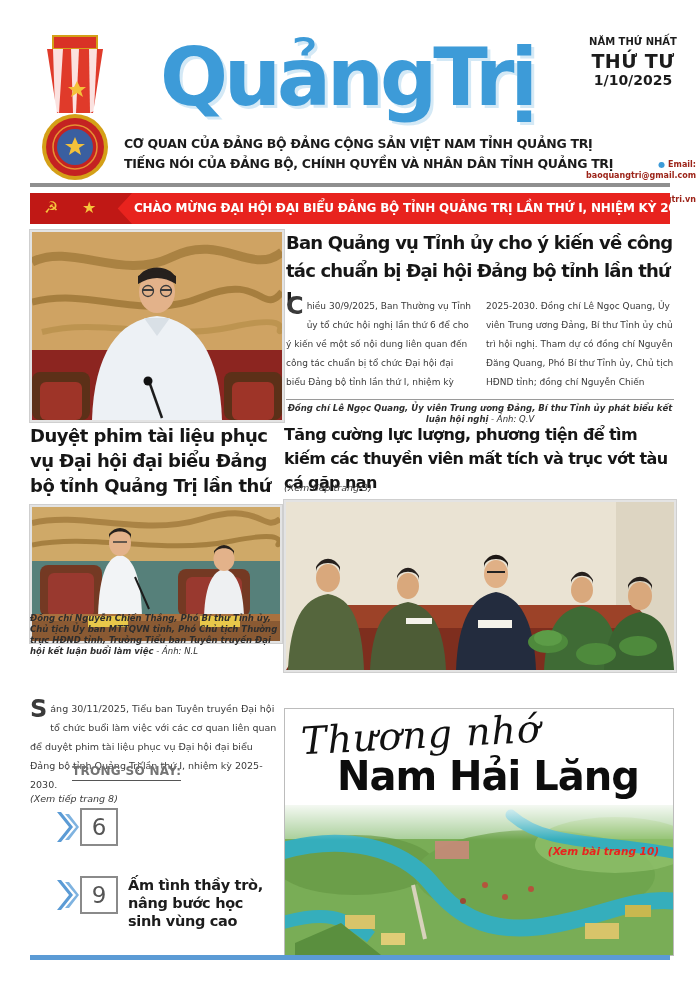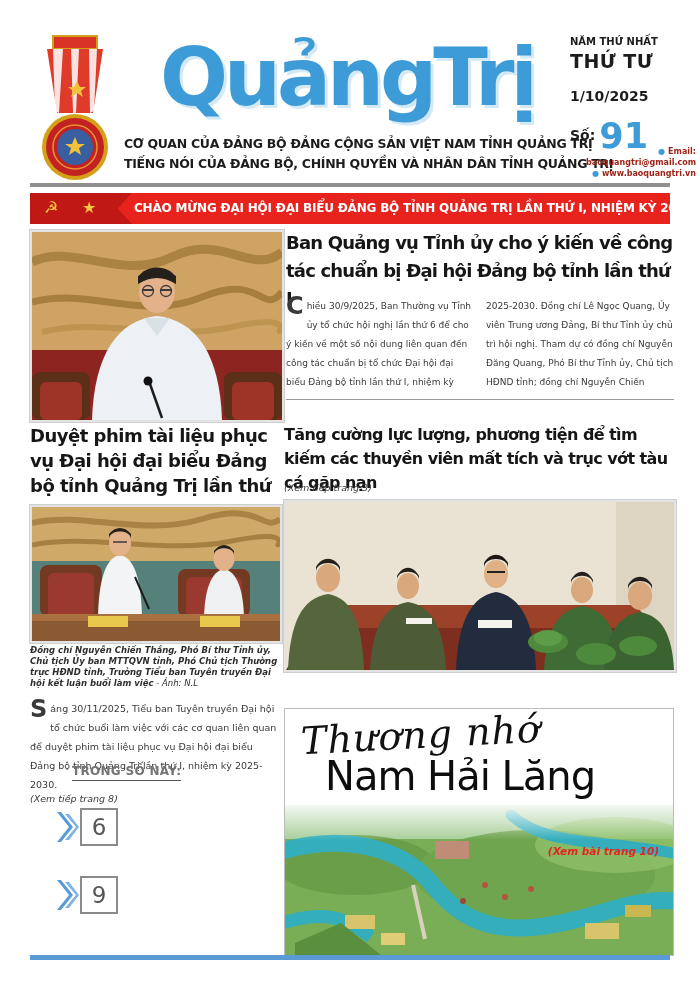--- a/index.html
+++ b/index.html
@@ -7,28 +7,28 @@
         font-family:"DejaVu Sans","Liberation Sans",sans-serif;color:#222;}
   .abs{position:absolute;}
 
   
   #masthead-title{left:122px;top:28px;width:450px;height:104px;
     font-size:80px;font-weight:bold;letter-spacing:-4px;color:#3d9bd8;
     text-shadow:3px 3px 0 rgba(61,155,216,.22);line-height:100px;text-align:center;}
   .org-line{left:124px;width:448px;font-weight:bold;font-size:12.5px;letter-spacing:-0.3px;
     color:#1c1c1c;text-align:center;white-space:nowrap;}
   #org1{top:136px;} #org2{top:156px;}
-  #issue-block{left:570px;top:36px;width:126px;}
+  #issue-block{left:570px;top:36px;width:126px;text-align:center;}
   #issue-year{font-size:10px;font-weight:bold;color:#1c1c1c;}
   #issue-weekday{font-size:19px;font-weight:bold;color:#1c1c1c;margin-top:3px;letter-spacing:.5px;}
-  #issue-date{font-size:14px;font-weight:bold;color:#1c1c1c;margin-top:16px;}
+  #issue-date{font-size:14px;font-weight:bold;color:#1c1c1c;margin-top:0;}
   #issue-row{margin-top:12px;}
   #issue-label{font-size:14px;font-weight:bold;color:#1c1c1c;vertical-align:8px;}
   #issue-number{font-size:35px;font-weight:bold;color:#3d9bd8;margin-left:4px;}
-  .contact-line{font-size:8px;font-weight:bold;color:#9c2318;text-align:right;line-height:11px;}
+  .contact-line{font-size:8px;font-weight:bold;color:#9c2318;text-align:right;line-height:11px;margin-top:13px;}
   .contact-line .dot{color:#3d9bd8;font-size:8px;}
   #contacts{left:560px;top:146px;width:136px;}
   #masthead-rule{left:30px;top:183px;width:640px;height:4px;background:#8f8f8f;}
 
   
   #banner{left:30px;top:193px;width:640px;height:31px;background:#e8231e;}
   #banner-flag{position:absolute;left:0;top:0;width:102px;height:31px;background:#c01815;
     clip-path:polygon(0 0,100% 0,86% 50%,100% 100%,0 100%);}
   .banner-glyph{position:absolute;top:4px;color:#f6c63c;font-size:16px;line-height:22px;}
   #banner-text{position:absolute;left:104px;right:8px;top:0;height:31px;line-height:31px;
@@ -47,21 +47,21 @@
   
   #lead-photo{left:30px;top:230px;width:250px;height:188px;}
   #lead-headline{left:286px;top:229px;width:388px;font-size:18px;letter-spacing:-0.8px;line-height:1.55;}
   #lead-body{left:286px;top:294px;width:388px;height:102px;column-count:2;column-gap:12px;overflow:hidden;}
   #lead-rule{left:286px;top:399px;width:388px;height:1px;background:#9a9a9a;}
   #lead-caption{left:286px;top:403px;width:388px;text-align:center;}
 
   
   #left-headline{left:30px;top:423px;width:250px;font-size:18px;letter-spacing:-0.5px;line-height:1.4;}
   #left-photo{left:30px;top:505px;width:248px;height:134px;}
-  #left-caption{left:30px;top:645px;width:248px;font-style:italic;}
+  #left-caption{left:30px;top:613px;width:248px;font-style:italic;}
   #left-body{left:30px;top:697px;width:248px;}
   #left-body .bodytext{font-size:9.5px;line-height:1.25;}
   #left-more{margin-top:1px;}
 
   
   #toc-header{left:72px;top:764px;font-size:12px;font-weight:bold;color:#737373;letter-spacing:.3px;
     border-bottom:1.5px solid #555;padding-bottom:2px;}
   .toc-item{left:56px;width:214px;display:flex;align-items:flex-start;}
   #toc-item-1{top:808px;} #toc-item-2{top:876px;}
   .toc-chevron{flex:0 0 24px;margin-top:4px;}
@@ -75,21 +75,21 @@
   #right-photo{left:284px;top:500px;width:388px;height:168px;}
   #right-caption{left:284px;top:673px;width:388px;}
 
   
   #feature{left:284px;top:708px;width:388px;height:246px;border:1px solid #bcbcbc;background:#fff;overflow:hidden;}
   #feature-photo{position:absolute;left:0;bottom:0;width:388px;height:150px;}
   #feature-fade{position:absolute;left:0;bottom:115px;width:388px;height:40px;
     background:linear-gradient(#ffffff,rgba(255,255,255,0));}
   #feature-script{position:absolute;left:16px;top:4px;font-family:"DejaVu Serif","Liberation Serif",serif;
     font-style:italic;font-size:38px;color:#111;transform:rotate(-3deg);letter-spacing:1px;}
-  #feature-title{position:absolute;left:40px;top:44px;font-size:40px;font-weight:normal;color:#0d0d0d;letter-spacing:-1px;}
+  #feature-title{position:absolute;left:52px;top:44px;font-size:40px;font-weight:bold;color:#0d0d0d;letter-spacing:-1px;}
   #feature-more{position:absolute;right:14px;top:106px;font-size:10.5px;font-weight:bold;font-style:italic;color:#e8231e;margin-top:30px;}
 
   #bottom-bar{left:30px;top:955px;width:640px;height:5px;background:#5b9bd5;}
 </style>
 </head>
 <body>
 
 <div id="page">
 
   <svg class="abs" style="left:33px;top:33px" width="84" height="150" viewBox="0 0 84 150">
@@ -107,23 +107,20 @@
   </svg>
 
   <div class="abs" id="masthead-title">QuảngTrị</div>
   <div class="abs org-line" id="org1">CƠ QUAN CỦA ĐẢNG BỘ ĐẢNG CỘNG SẢN VIỆT NAM TỈNH QUẢNG TRỊ</div>
   <div class="abs org-line" id="org2">TIẾNG NÓI CỦA ĐẢNG BỘ, CHÍNH QUYỀN VÀ NHÂN DÂN TỈNH QUẢNG TRỊ</div>
 
   <div class="abs" id="issue-block">
     <div id="issue-year">NĂM THỨ NHẤT</div>
     <div id="issue-weekday">THỨ TƯ</div>
     <div id="issue-date">1/10/2025</div>
-    <div id="issue-row">
-      <span id="issue-label">Số:</span><span id="issue-number">91</span>
-    </div>
   </div>
   <div class="abs" id="contacts">
     <div class="contact-line">
       <span class="dot">●</span>
       <span>Email: baoquangtri@gmail.com</span>
     </div>
     <div class="contact-line">
       <span class="dot">●</span>
       <span>www.baoquangtri.vn</span>
     </div>
@@ -158,20 +155,23 @@
     <circle cx="134" cy="59" r="5.5" fill="none" stroke="#3a3a3a" stroke-width="1.3"></circle>
     <line x1="118" y1="152" x2="130" y2="186" stroke="#1c1c1c" stroke-width="2.5"></line>
     <circle cx="116" cy="149" r="4.5" fill="#111"></circle>
   </svg>
   <div class="abs headline" id="lead-headline">Ban Quảng vụ Tỉnh ủy cho ý kiến về công tác chuẩn bị Đại hội Đảng bộ tỉnh lần thứ I</div>
   <div class="abs" id="lead-body">
     <span class="dropcap">C</span><span class="bodytext">hiều 30/9/2025, Ban Thường vụ Tỉnh ủy tổ chức hội nghị lần thứ 6 để cho ý kiến về một số nội dung liên quan đến công tác chuẩn bị tổ chức Đại hội đại biểu Đảng bộ tỉnh lần thứ I, nhiệm kỳ 2025-2030. Đồng chí Lê Ngọc Quang, Ủy viên Trung ương Đảng, Bí thư Tỉnh ủy chủ trì hội nghị. Tham dự có đồng chí Nguyễn Đăng Quang, Phó Bí thư Tỉnh ủy, Chủ tịch HĐND tỉnh; đồng chí Nguyễn Chiến Thắng, Phó Bí thư Tỉnh ủy, Chủ tịch Ủy ban MTTQVN tỉnh, Phó Chủ tịch Thường trực HĐND tỉnh; các đồng chí trong Ban Thường vụ Tỉnh ủy; lãnh đạo các sở, ngành liên quan.</span>
     
   </div>
   <div class="abs" id="lead-rule"></div>
+  <div class="abs caption" id="lead-caption">
+    <span class="cap-main">Đồng chí Lê Ngọc Quang, Ủy viên Trung ương Đảng, Bí thư Tỉnh ủy phát biểu kết luận hội nghị</span><span class="cap-credit"> - Ảnh: Q.V</span>
+  </div>
 
   <div class="abs headline" id="left-headline">Duyệt phim tài liệu phục vụ Đại hội đại biểu Đảng bộ tỉnh Quảng Trị lần thứ I</div>
   <svg class="abs photo-frame" id="left-photo" width="248" height="134" viewBox="0 0 248 134" preserveAspectRatio="none">
     <rect width="248" height="54" fill="#cfa968"></rect>
     <path d="M0,16 C50,4 110,30 170,12 S230,26 248,12" stroke="#9a7435" stroke-width="6" fill="none" opacity=".7"></path>
     <path d="M0,38 C60,26 130,48 200,34 S238,44 248,36" stroke="#8a6527" stroke-width="5" fill="none" opacity=".6"></path>
     <rect y="54" width="248" height="53" fill="#56807a"></rect>
     <rect x="8" y="58" width="62" height="52" rx="8" fill="#743923"></rect>
     <rect x="16" y="66" width="46" height="44" rx="6" fill="#99392f"></rect>
     <rect x="146" y="62" width="72" height="48" rx="8" fill="#743923"></rect>
@@ -206,20 +206,21 @@
     </svg>
     <div class="toc-num">6</div>
   </div>
 
   <div class="abs toc-item" id="toc-item-2">
     <svg class="toc-chevron" width="22" height="30" viewBox="0 0 22 30">
       <polygon points="0,0 12,15 0,30 4,30 16,15 4,0" fill="#5b9bd5"></polygon>
       <polygon points="8,2 19,15 8,28 12,28 22,15 12,2" fill="#7fb3e0"></polygon>
     </svg>
     <div class="toc-num">9</div>
+    <div class="toc-text">Ấm tình thầy trò, nâng bước học sinh vùng cao</div>
   </div>
 
   <div class="abs headline" id="right-headline">Tăng cường lực lượng, phương tiện để tìm kiếm các thuyền viên mất tích và trục vớt tàu cá gặp nạn</div>
   <div class="abs more" id="right-more">(Xem tiếp trang 3)</div>
   <svg class="abs photo-frame" id="right-photo" width="388" height="168" viewBox="0 0 388 168" preserveAspectRatio="none">
     <rect width="388" height="168" fill="#eae3d3"></rect>
     <rect x="330" width="58" height="168" fill="#ddd5c2"></rect>
     <polygon points="40,103 350,103 388,168 0,168" fill="#7e2e1e"></polygon>
     <polygon points="40,103 350,103 368,126 22,126" fill="#9c4228"></polygon>
     <path d="M2,168 C4,120 16,96 42,92 C66,96 76,120 78,168 Z" fill="#55663d"></path>

